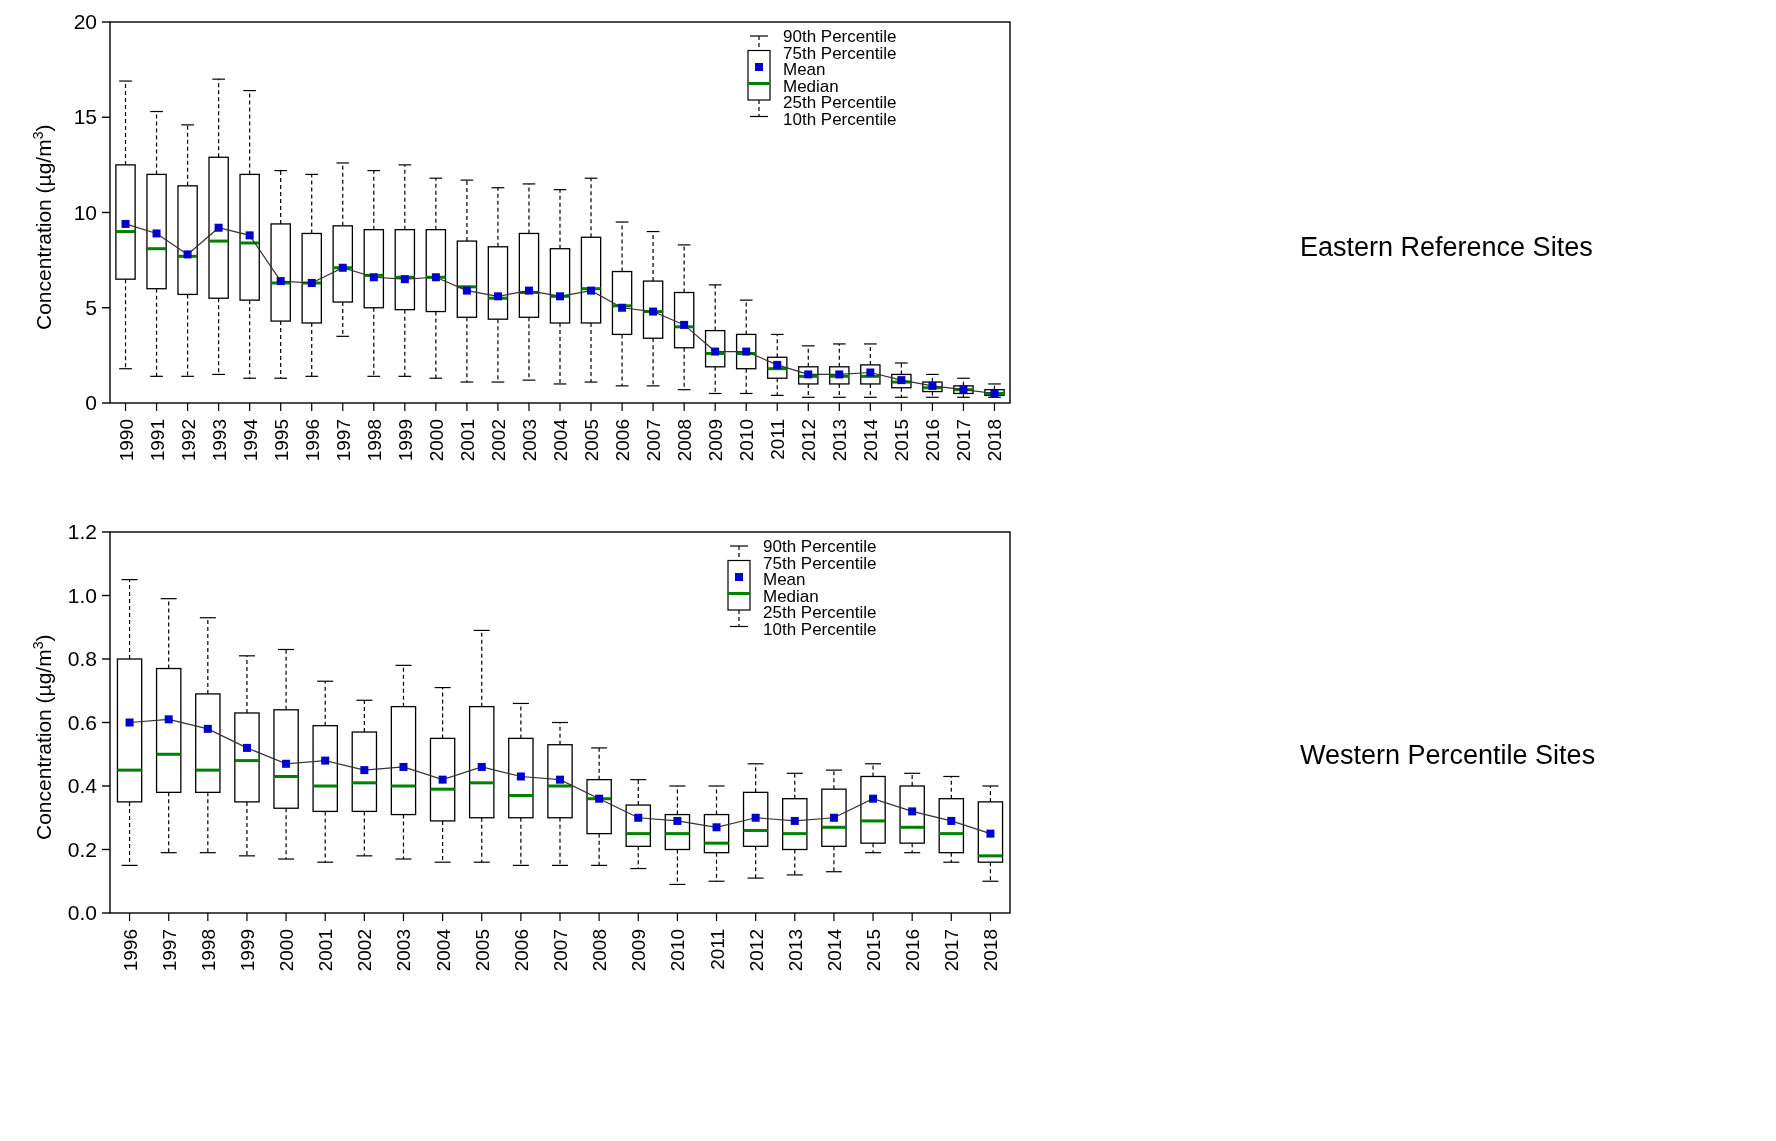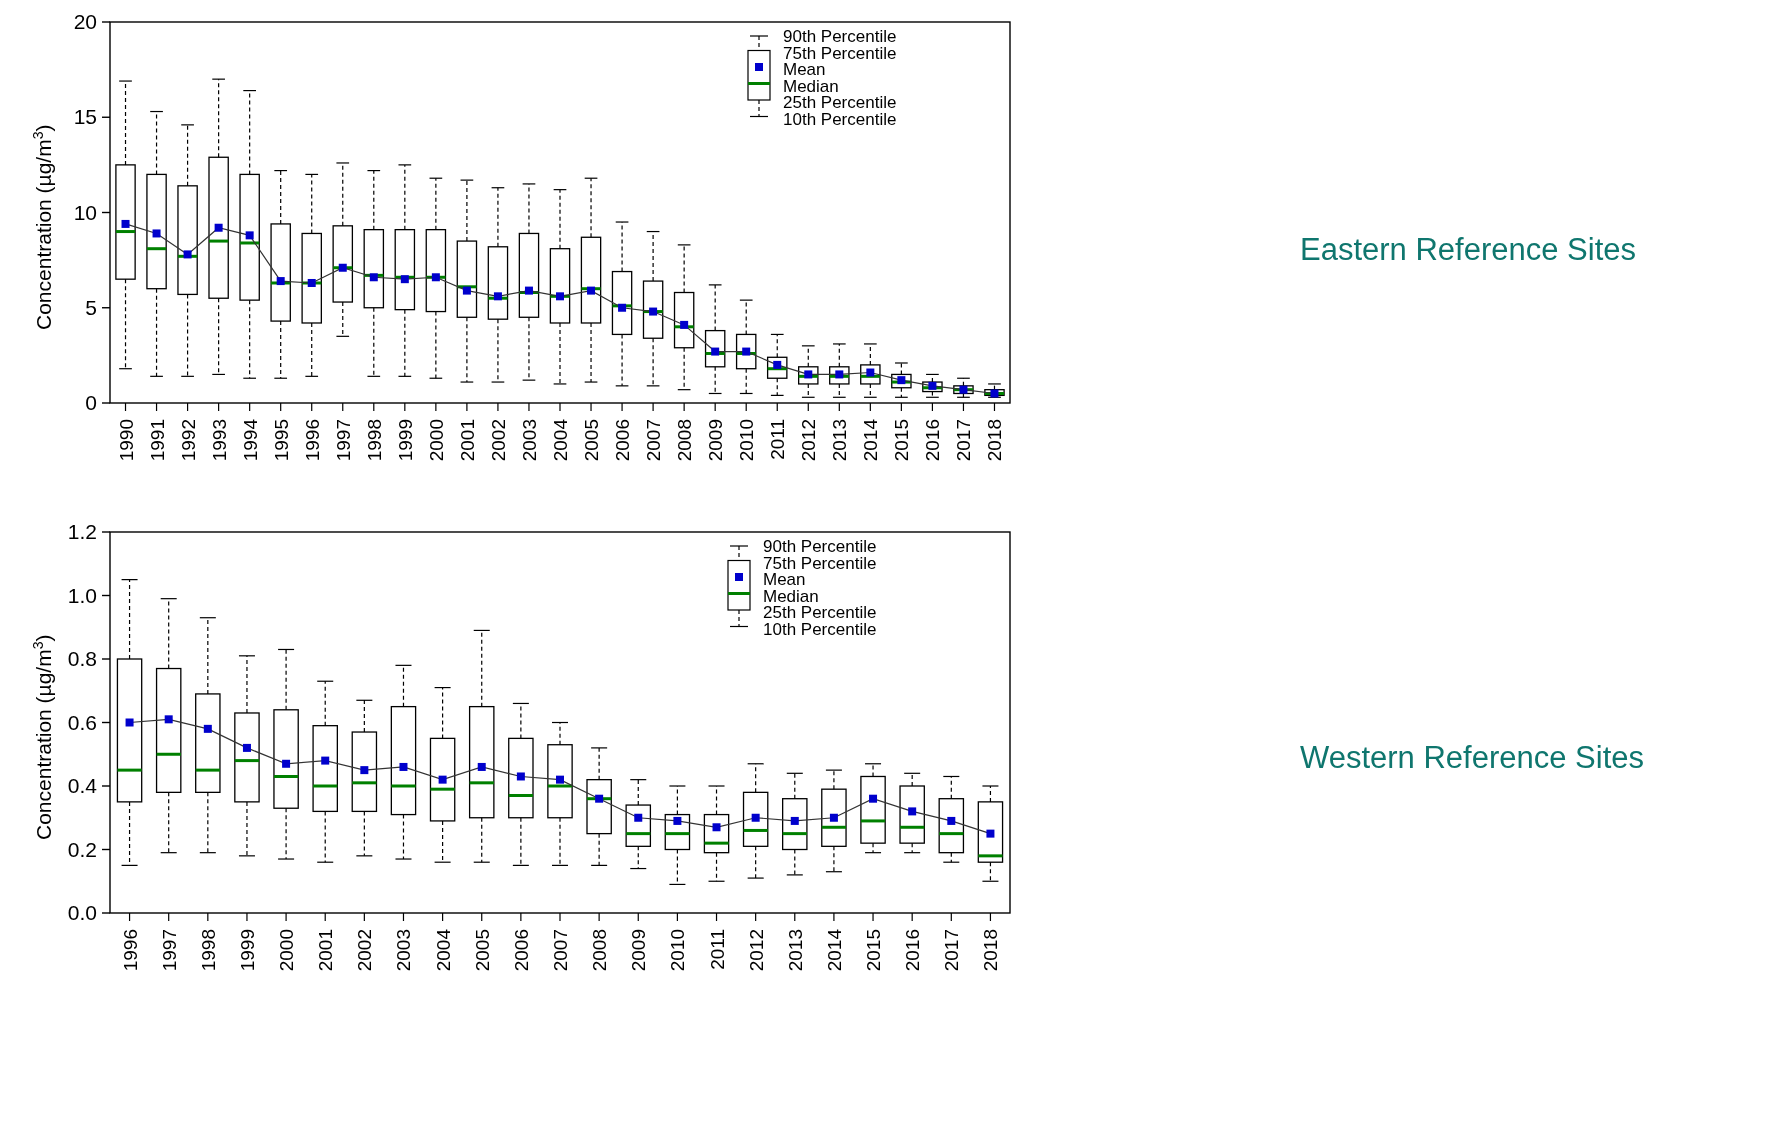--- a/index.html
+++ b/index.html
@@ -26,22 +26,22 @@
   }
   .axis-title {
     position: absolute;
     font-size: 21px;
     color: #000;
     transform-origin: 0 0;
     white-space: nowrap;
   }
   .side-label {
     position: absolute;
-    font-size: 31px;
-    color: #0f766e;
+    font-size: 27px;
+    color: #000000;
     white-space: nowrap;
   }
   #label-east { left: 1300px; top: 232px; }
   #label-west { left: 1300px; top: 740px; }
 
   svg { display: block; }
 </style>
 </head>
 <body>
 
@@ -581,13 +581,13 @@
         <text x="763" y="108" font-family="Liberation Sans, sans-serif" font-size="17" fill="#000">25th Percentile</text>
         <text x="763" y="124.5" font-family="Liberation Sans, sans-serif" font-size="17" fill="#000">10th Percentile</text>
       </svg>
   </div>
   <div class="axis-title" style="left:30px; top:330px; transform: rotate(-90deg);">
     Concentration (µg/m<sup style="font-size:14px">3</sup>)
   </div>
 </div>
 
 <div class="side-label" id="label-east">Eastern Reference Sites</div>
-<div class="side-label" id="label-west">Western Reference Sites</div>
+<div class="side-label" id="label-west">Western Percentile Sites</div>
 
 </body></html>

